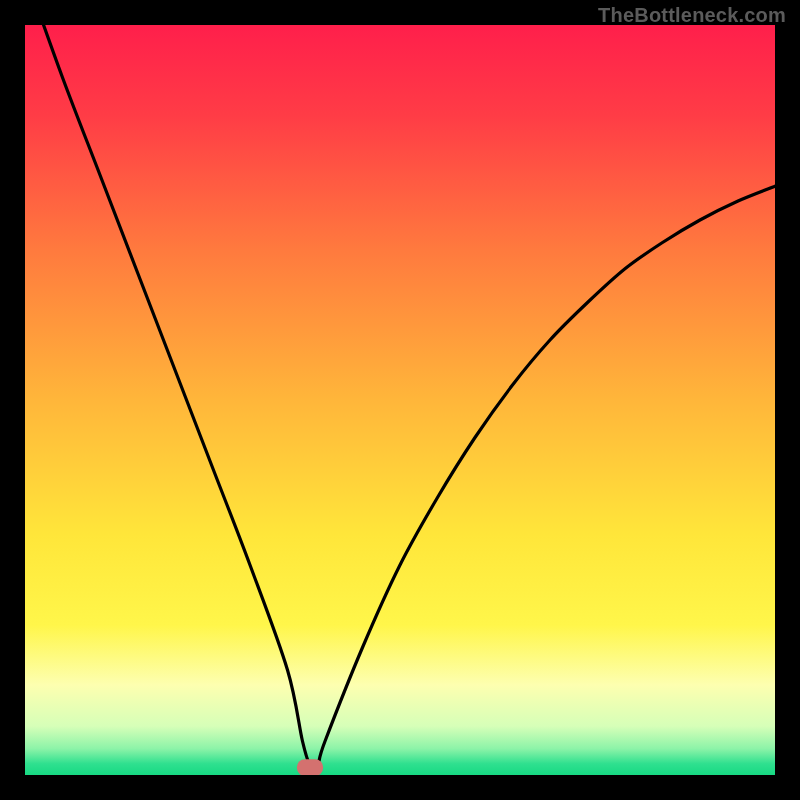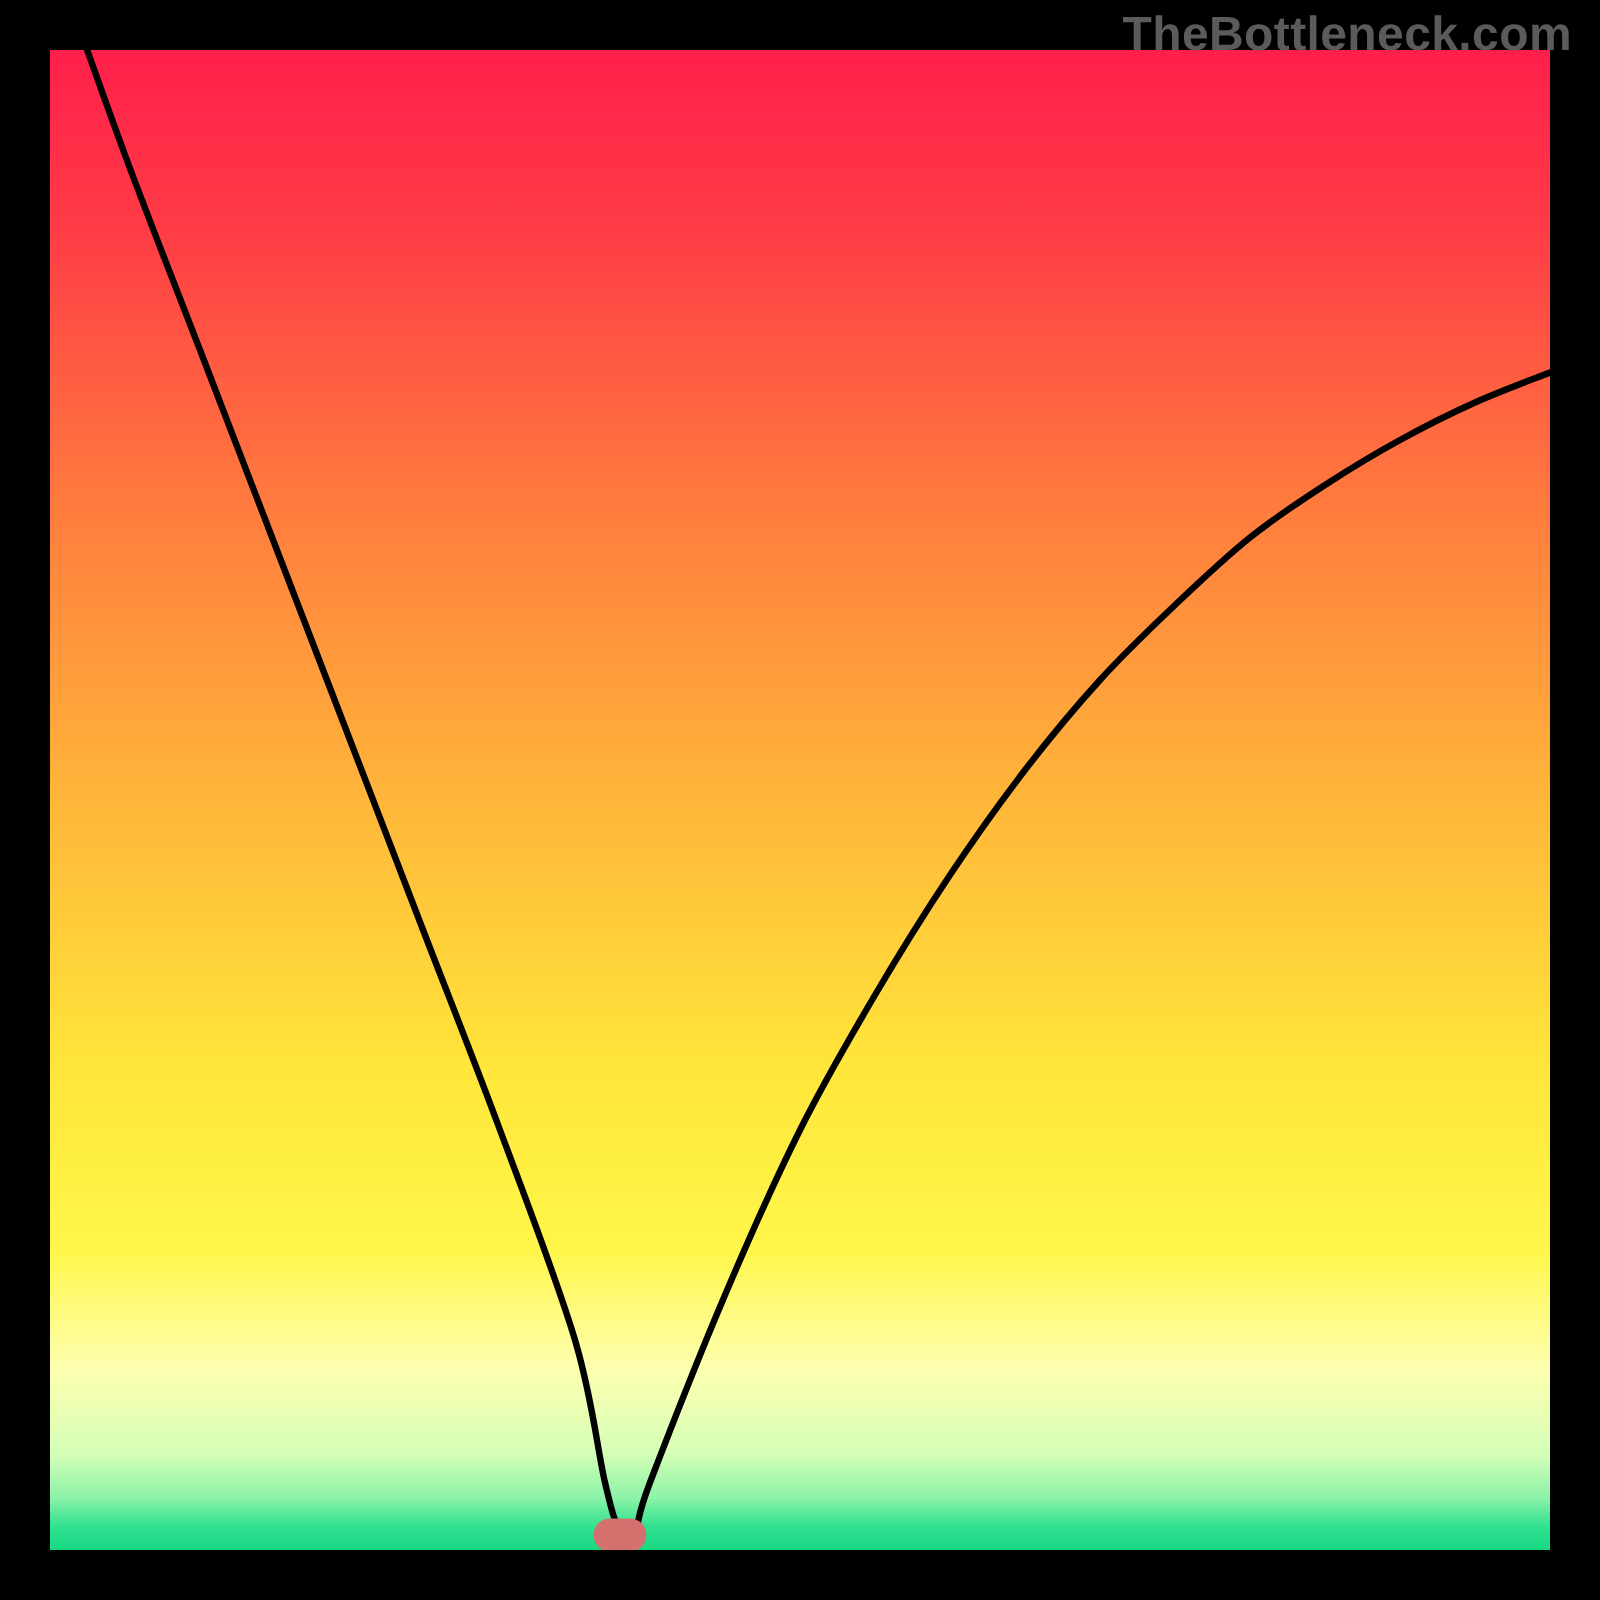--- a/index.html
+++ b/index.html
@@ -22,21 +22,21 @@
     top: 25px;
     width: 750px;
     height: 750px;
     overflow: hidden;
   }
   .watermark {
     position: absolute;
     top: 4px;
     right: 14px;
     color: #5b5b5b;
-    font-size: 24px;
+    font-size: 20px;
     font-weight: 600;
     letter-spacing: 0.2px;
     z-index: 10;
   }
   svg { display: block; }
 </style>
 </head>
 <body>
 
 <div class="frame">

